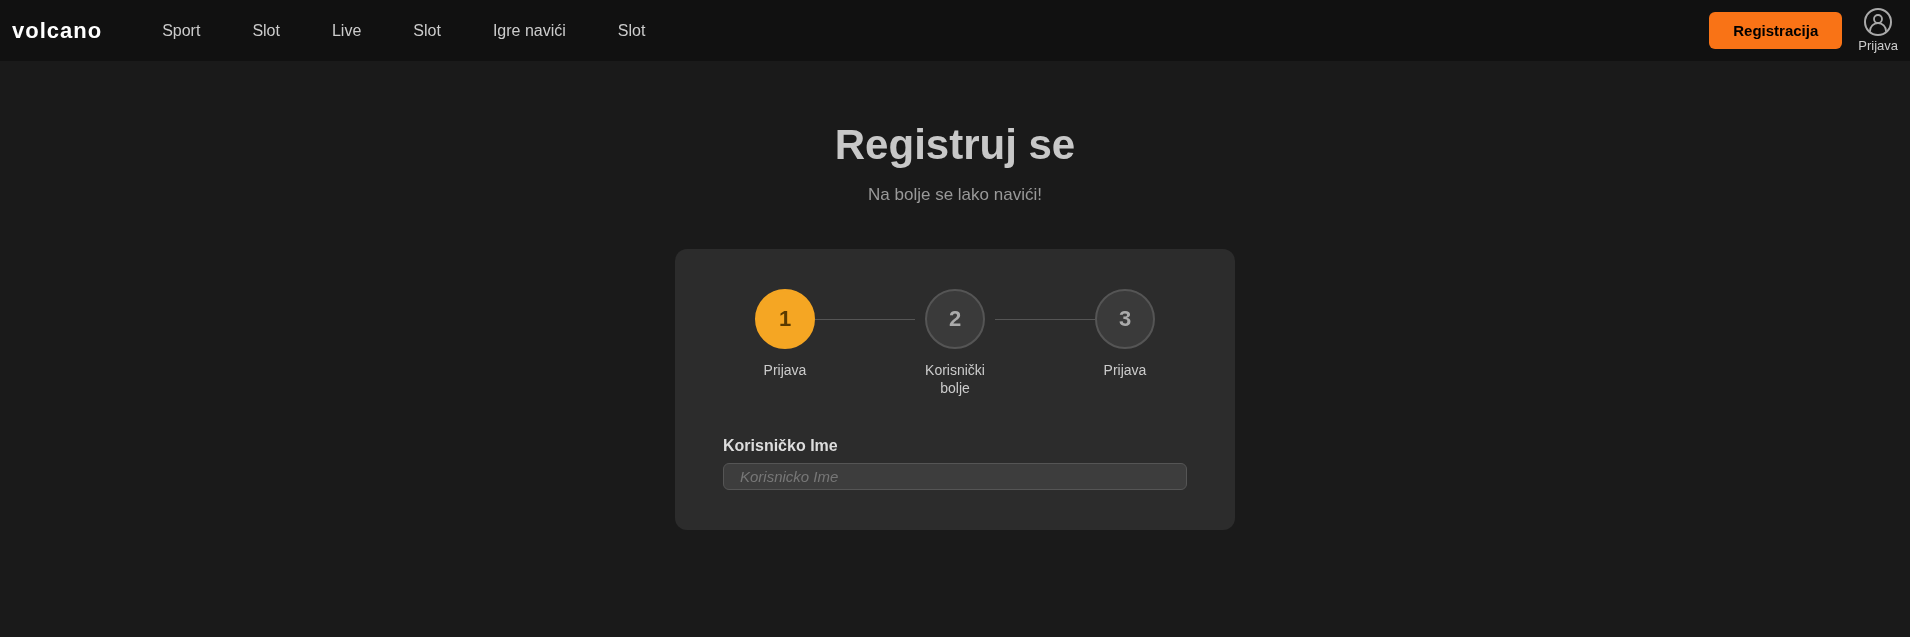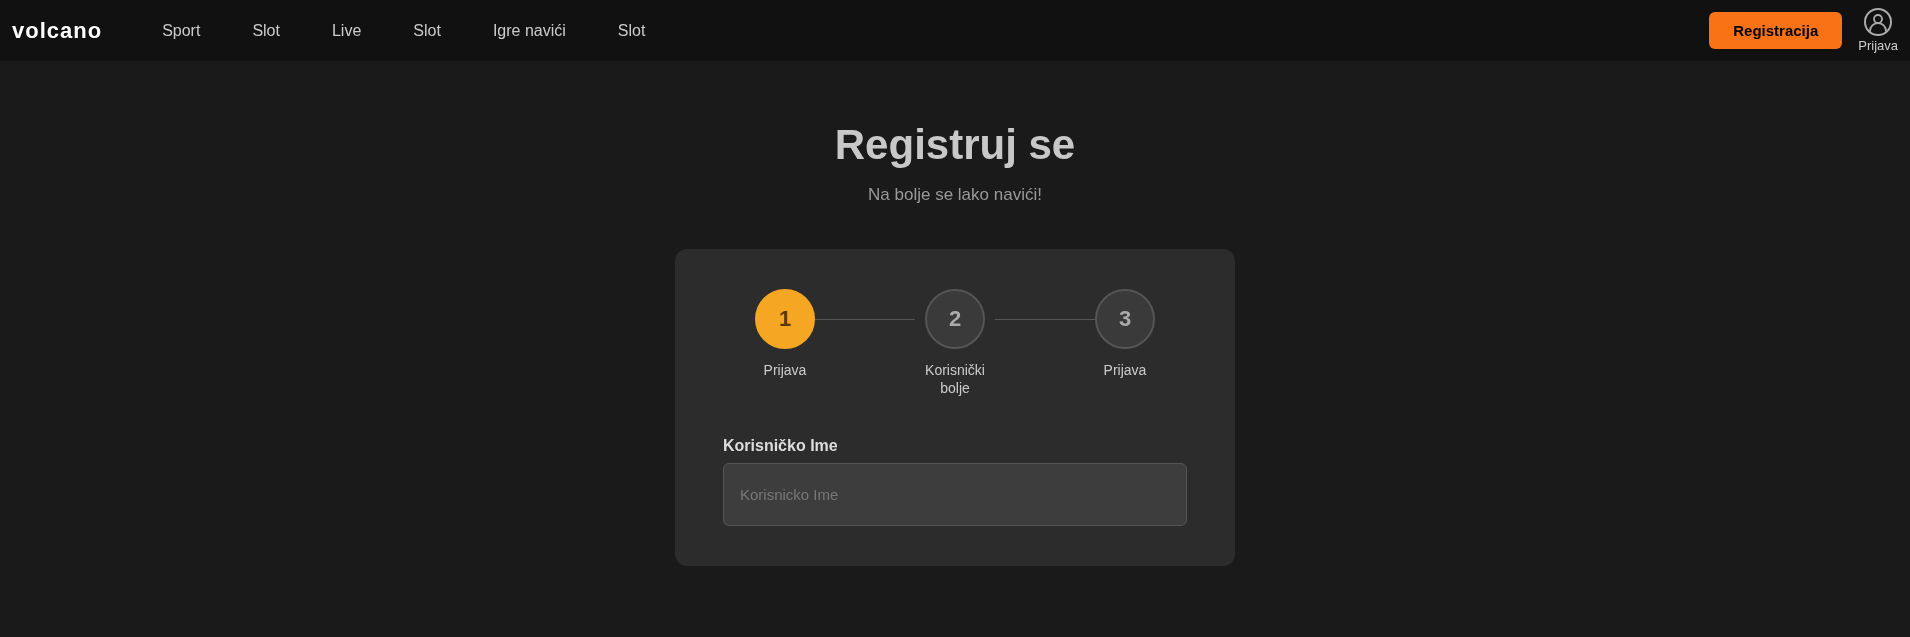--- a/index.html
+++ b/index.html
@@ -175,24 +175,25 @@
       font-weight: 600;
       color: #ddd;
       margin-bottom: 8px;
     }
 
     .field-input {
       width: 100%;
       background-color: #3d3d3d;
       border: 1px solid #555;
       border-radius: 6px;
-      padding: 22px 16px;
+      padding: 4px 16px;
       font-size: 15px;
       color: #999;
       outline: none;
+      font-style: italic;
     }
 
     .field-input::placeholder {
       color: #777;
     }
   </style>
 </head>
 <body>
 
 <header class="header">

